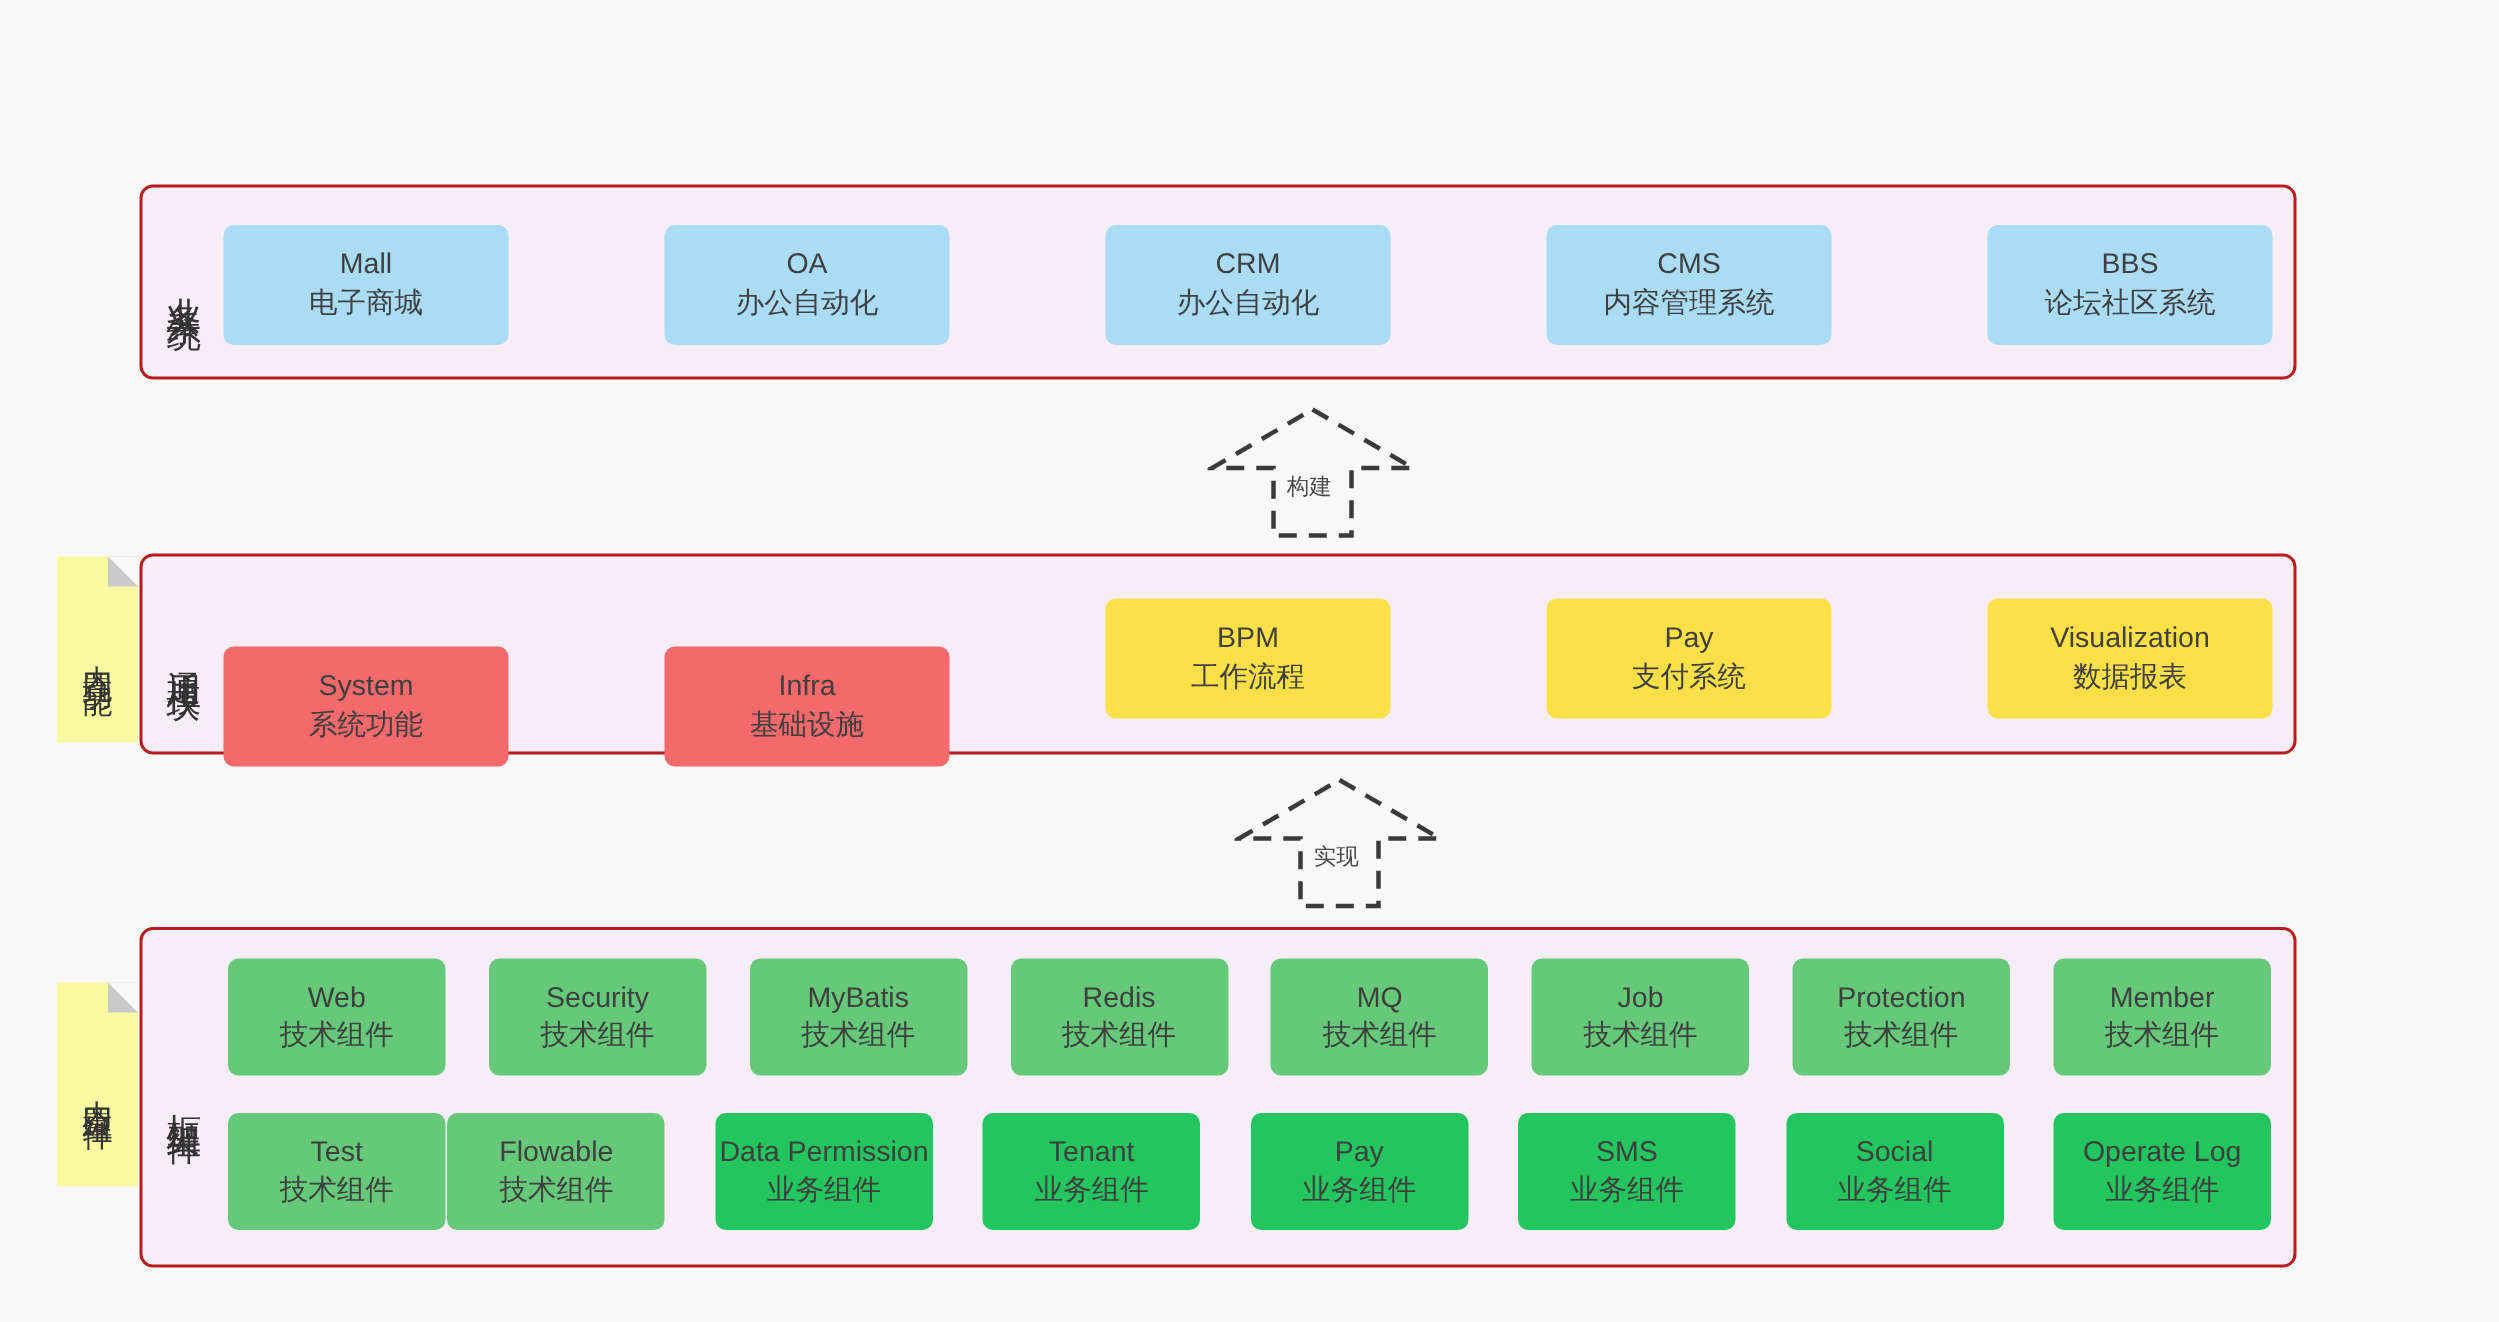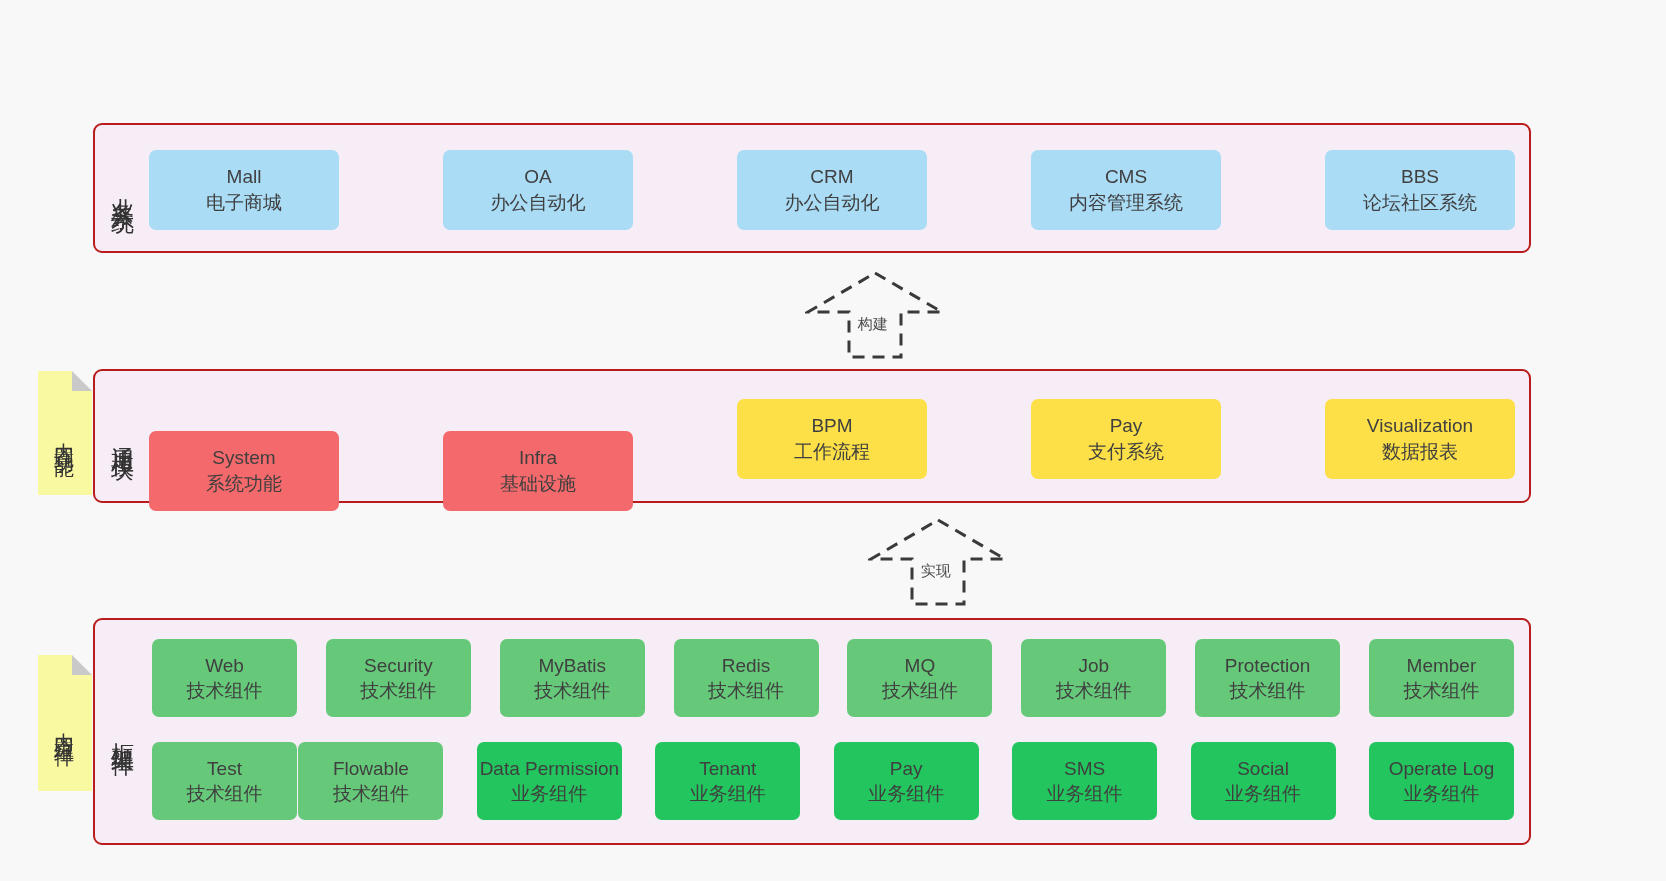--- a/index.html
+++ b/index.html
@@ -57,21 +57,21 @@
   .box.sm{width:145px;height:78px;line-height:25px;}
   .blue{background:#aadcf6;}
   .red{background:#f4696b;margin-top:32px;}
   .pink{background:#fde047;}
   .green{background:#66c97a;}
   .green-light{background:#22c55e;margin-left:32px;}
 
   
   .arrow{position:absolute;width:140px;height:90px;z-index:3;}
   #arrow-build{left:805px;top:270px;}
-  #arrow-implement{left:868px;top:517px;}
+  #arrow-implement{left:823px;top:517px;}
   .arrow svg{display:block;width:140px;height:90px;}
   .arrow path{fill:none;stroke:#3a3a3a;stroke-width:3;stroke-dasharray:12 8;}
   .arrow-label{
     position:absolute;left:50%;top:45px;transform:translateX(-56%);
     background:#f8f8f8;padding:0 3px;font-size:15px;color:#4a4a4a;white-space:nowrap;
   }
 </style>
 </head>
 <body>
 

